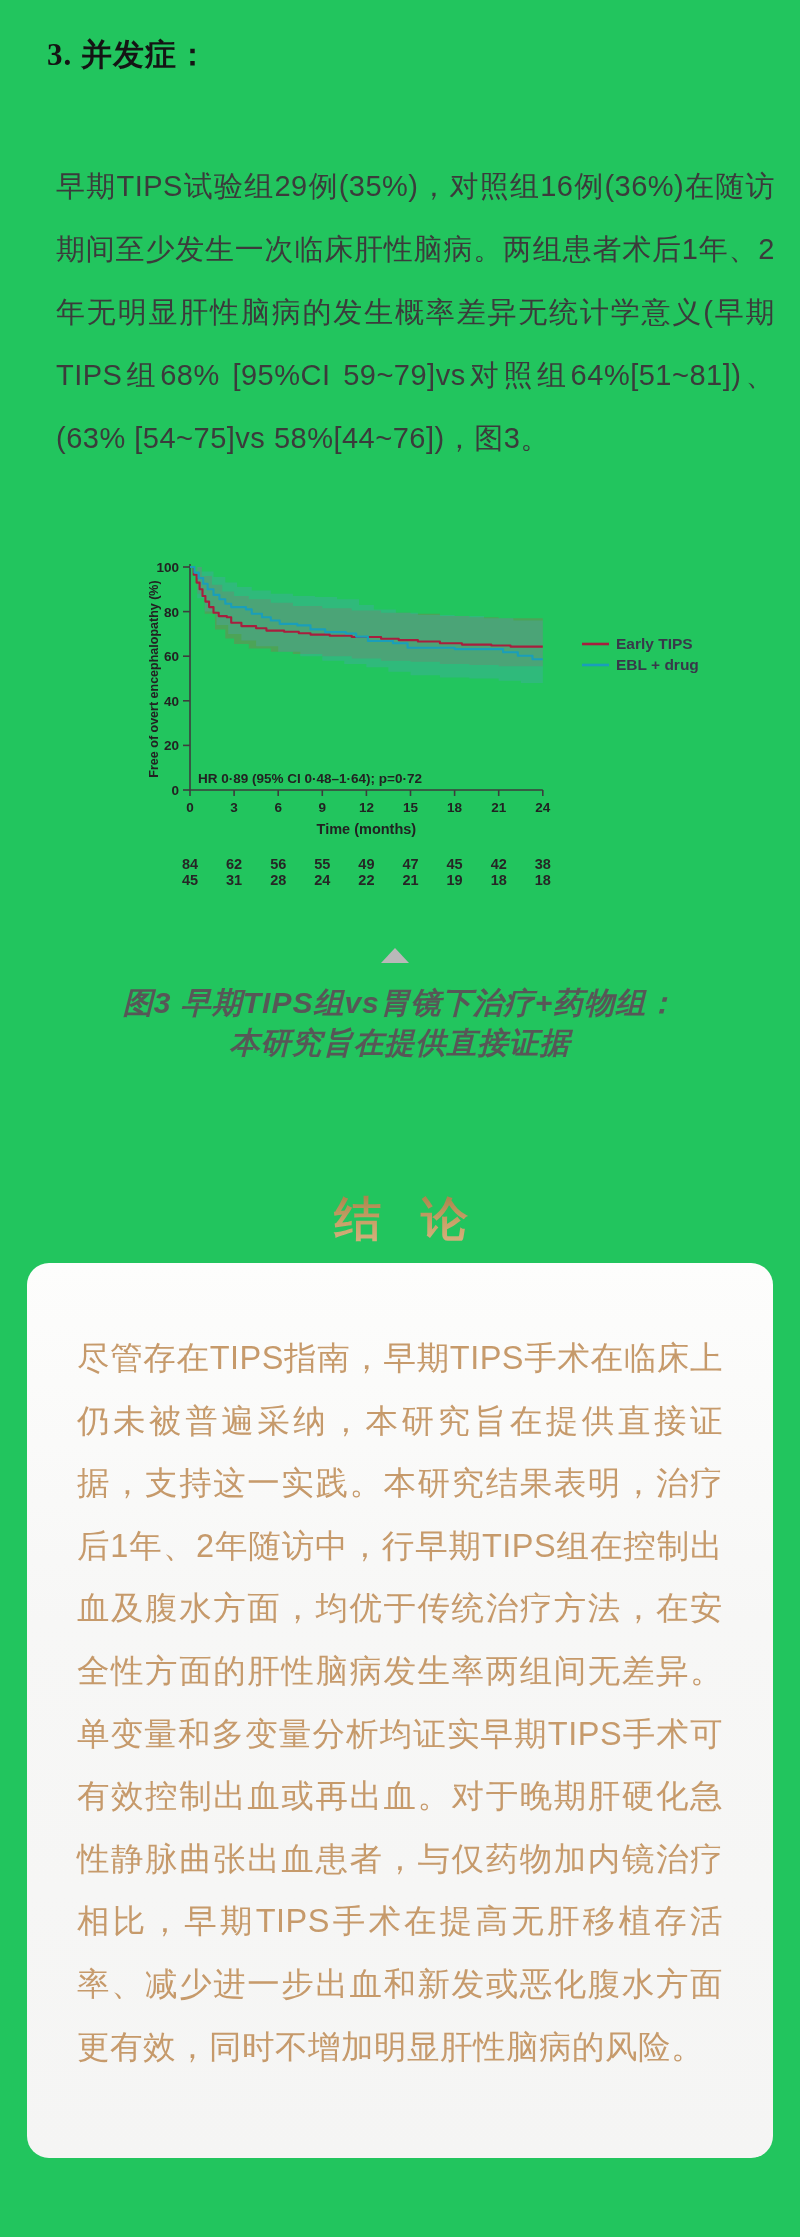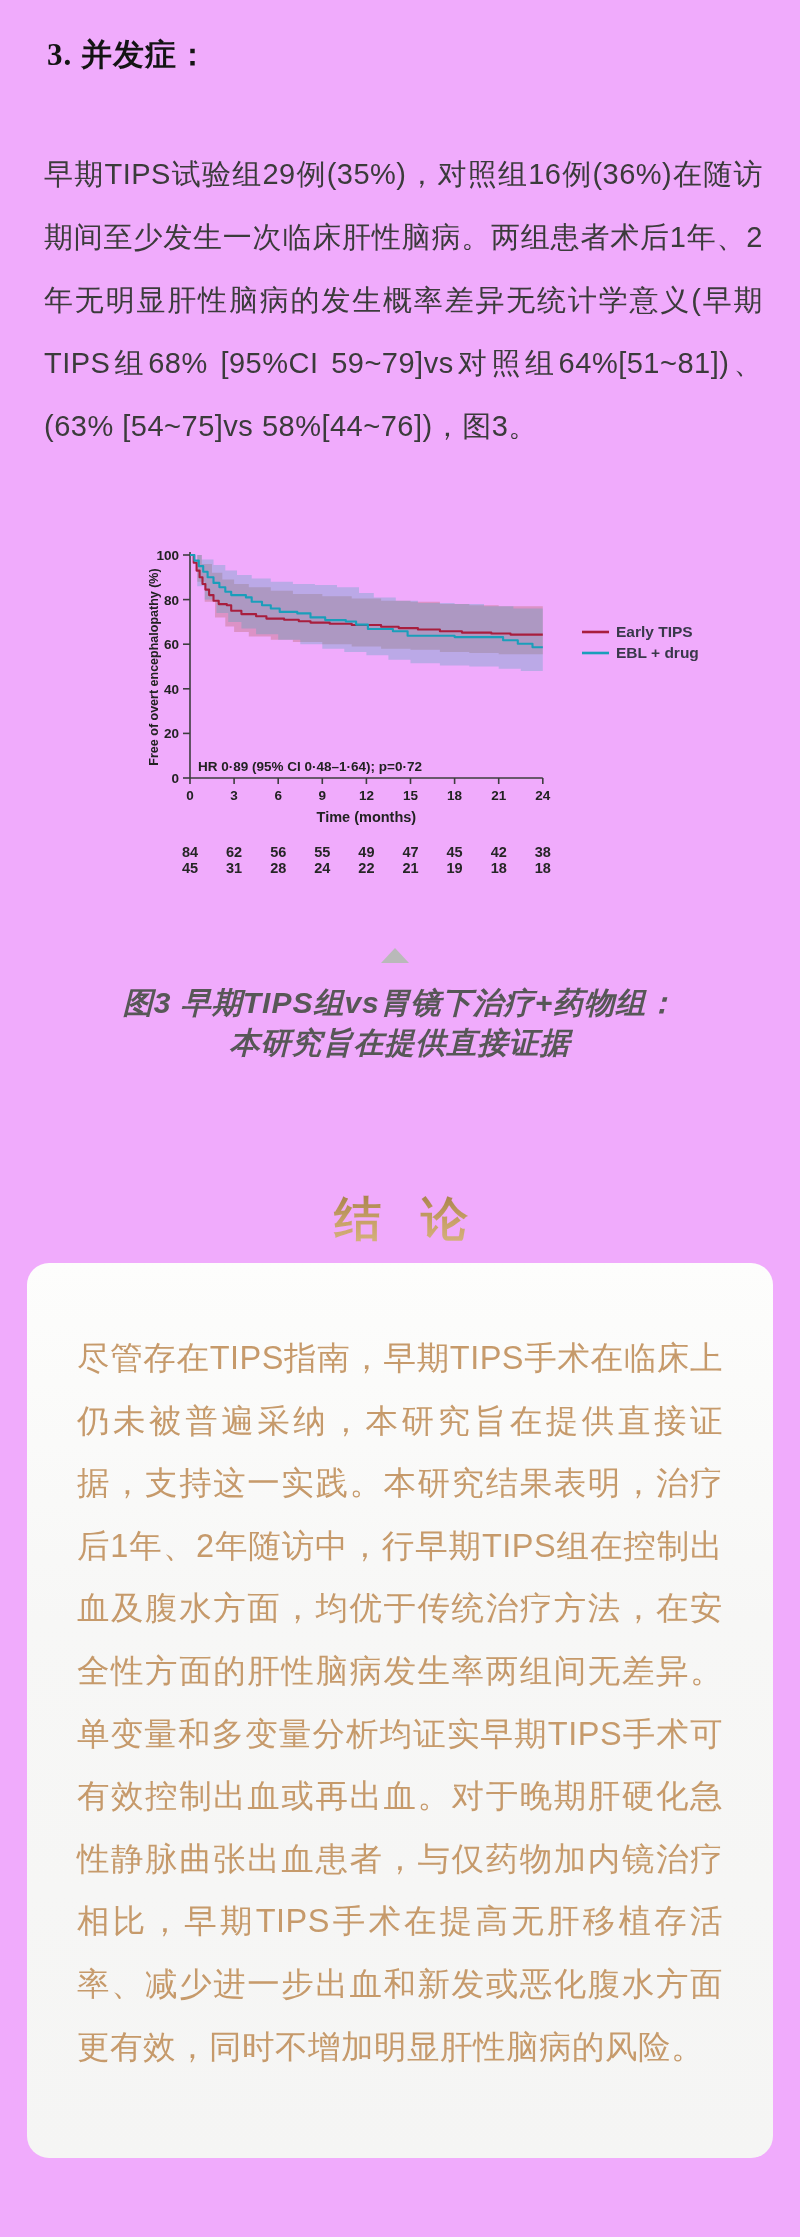--- a/index.html
+++ b/index.html
@@ -1,23 +1,23 @@
 <!DOCTYPE html>
 <html><head>
 <meta charset="utf-8">
 <style>
   html,body{margin:0;padding:0;background:#ffffff;}
-  .page{position:relative;width:800px;height:2237px;background:#f0abfc;overflow:hidden;
+  .page{position:relative;width:800px;height:2237px;background:#22c55e;overflow:hidden;
         font-family:"Liberation Sans","DejaVu Sans",sans-serif;}
   .section-heading{position:absolute;left:47px;top:34px;margin:0;
         font-family:"Liberation Serif","DejaVu Serif",serif;
         font-size:31px;font-weight:700;color:#141414;letter-spacing:1px;}
-  .body-paragraph{position:absolute;left:40px;top:139px;width:719px;margin:4px;
+  .body-paragraph{position:absolute;left:40px;top:139px;width:719px;margin:16px;
         font-size:29px;line-height:63px;color:#3b3b3b;text-align:justify;letter-spacing:0.5px;}
-  .figure-wrap{position:absolute;left:95px;top:532px;width:640px;height:350px;}
+  .figure-wrap{position:absolute;left:95px;top:544px;width:640px;height:350px;}
   .collapse-arrow{position:absolute;left:381px;top:948px;width:0;height:0;cursor:pointer;
         border-left:14px solid transparent;border-right:14px solid transparent;
         border-bottom:15px solid #b9b9b9;}
   .fig-caption{position:absolute;left:0;width:800px;text-align:center;margin:0;
         font-size:30px;font-weight:700;color:#575757;letter-spacing:1px;font-style:italic;}
   .fig-caption.l1{top:983px;}
   .fig-caption.l2{top:1023px;}
   .conclusion-heading{position:absolute;left:8px;top:1188px;width:800px;margin:0;text-align:center;
         font-family:"Liberation Serif","DejaVu Serif",serif;
         font-size:47px;font-weight:700;letter-spacing:14px;

